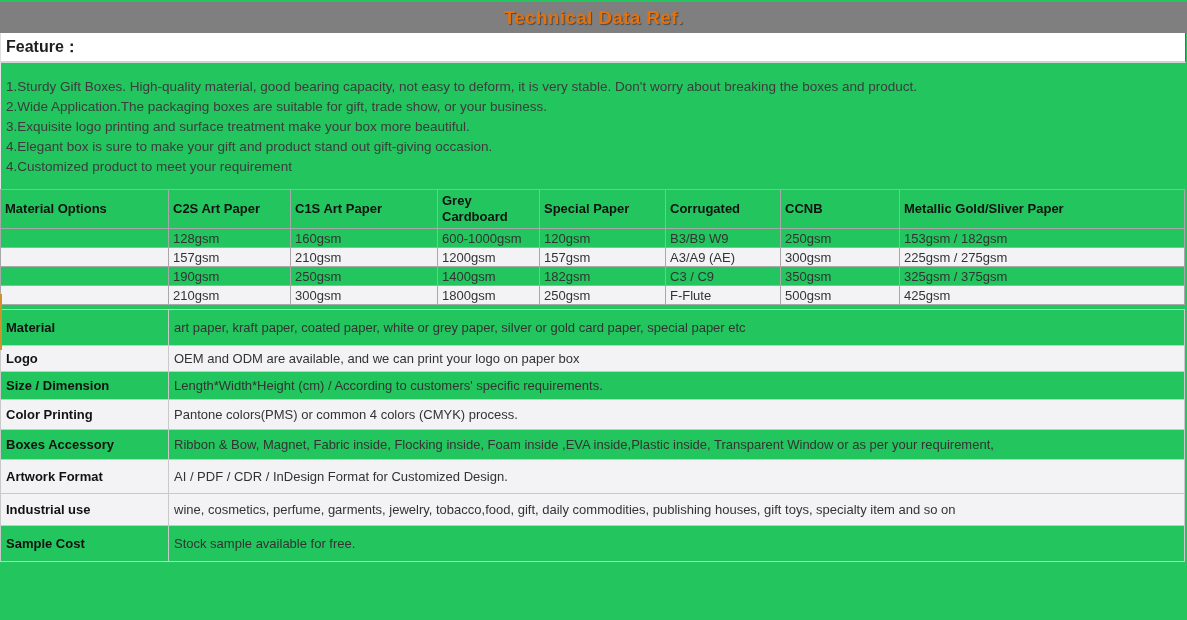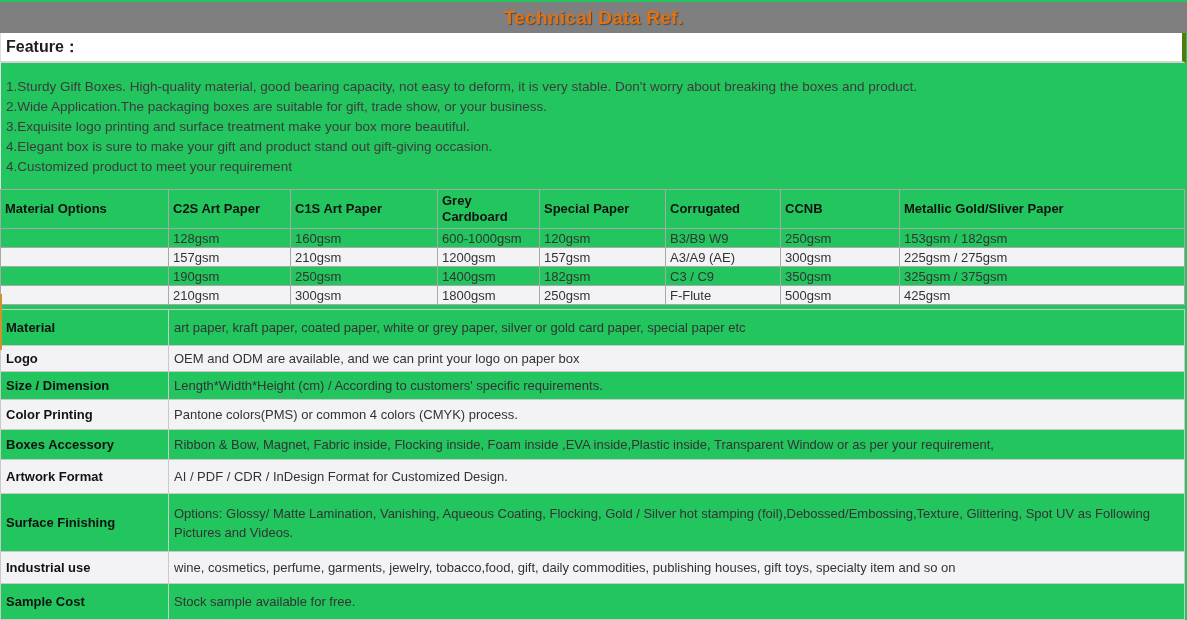--- a/index.html
+++ b/index.html
@@ -12,21 +12,21 @@
     background:#7f7f7f; display:flex; align-items:center; justify-content:center;
   }
   .title-text {
     color:#e2710e; font-weight:bold; font-size:19px; letter-spacing:.3px;
     text-shadow:1px 1px 1px rgba(45,45,45,.65);
   }
 
   
   .feature-head {
     position:absolute; left:0; top:33px; width:1186px; height:30px; box-sizing:border-box;
-    border-bottom:2px solid #d4d4d4; border-left:1px solid #dedede; border-right:4px solid #4d7c0f;
+    border-bottom:2px solid #d4d4d4; border-left:1px solid #dedede; border-right:1px solid #4d7c0f;
     display:flex; align-items:center; padding-left:5px; background:#ffffff;
   }
   .feature-head span { font-size:16px; font-weight:bold; color:#1e1e1e; }
 
   
   .features {
     position:absolute; left:0; top:63px; width:1186px; height:126px; box-sizing:border-box;
     border-left:1px solid #e6e6e6; padding:14px 0 0 5px;
   }
   .feature-item { font-size:13.5px; color:#3c3c3c; line-height:20px; white-space:nowrap; }
@@ -171,24 +171,20 @@
       <td class="val">Pantone colors(PMS) or common 4 colors (CMYK) process.</td>
     </tr>
     <tr style="height:30px">
       <td class="lbl">Boxes Accessory</td>
       <td class="val">Ribbon &amp; Bow, Magnet, Fabric inside, Flocking inside, Foam inside ,EVA inside,Plastic inside, Transparent Window or as per your requirement,</td>
     </tr>
     <tr class="stripe" style="height:34px">
       <td class="lbl">Artwork Format</td>
       <td class="val">AI / PDF / CDR / InDesign Format for Customized Design.</td>
     </tr>
-    <tr style="height:58px">
-      <td class="lbl">Surface Finishing</td>
-      <td class="val">Options: Glossy/ Matte Lamination, Vanishing, Aqueous Coating, Flocking, Gold / Silver hot stamping (foil),Debossed/Embossing,Texture, Glittering, Spot UV as Following Pictures and Videos.</td>
-    </tr>
     <tr class="stripe" style="height:32px">
       <td class="lbl">Industrial use</td>
       <td class="val">wine, cosmetics, perfume, garments, jewelry, tobacco,food, gift, daily commodities, publishing houses, gift toys, specialty item and so on</td>
     </tr>
     <tr style="height:36px">
       <td class="lbl">Sample Cost</td>
       <td class="val">Stock sample available for free.</td>
     </tr>
   </tbody>
     </table>

